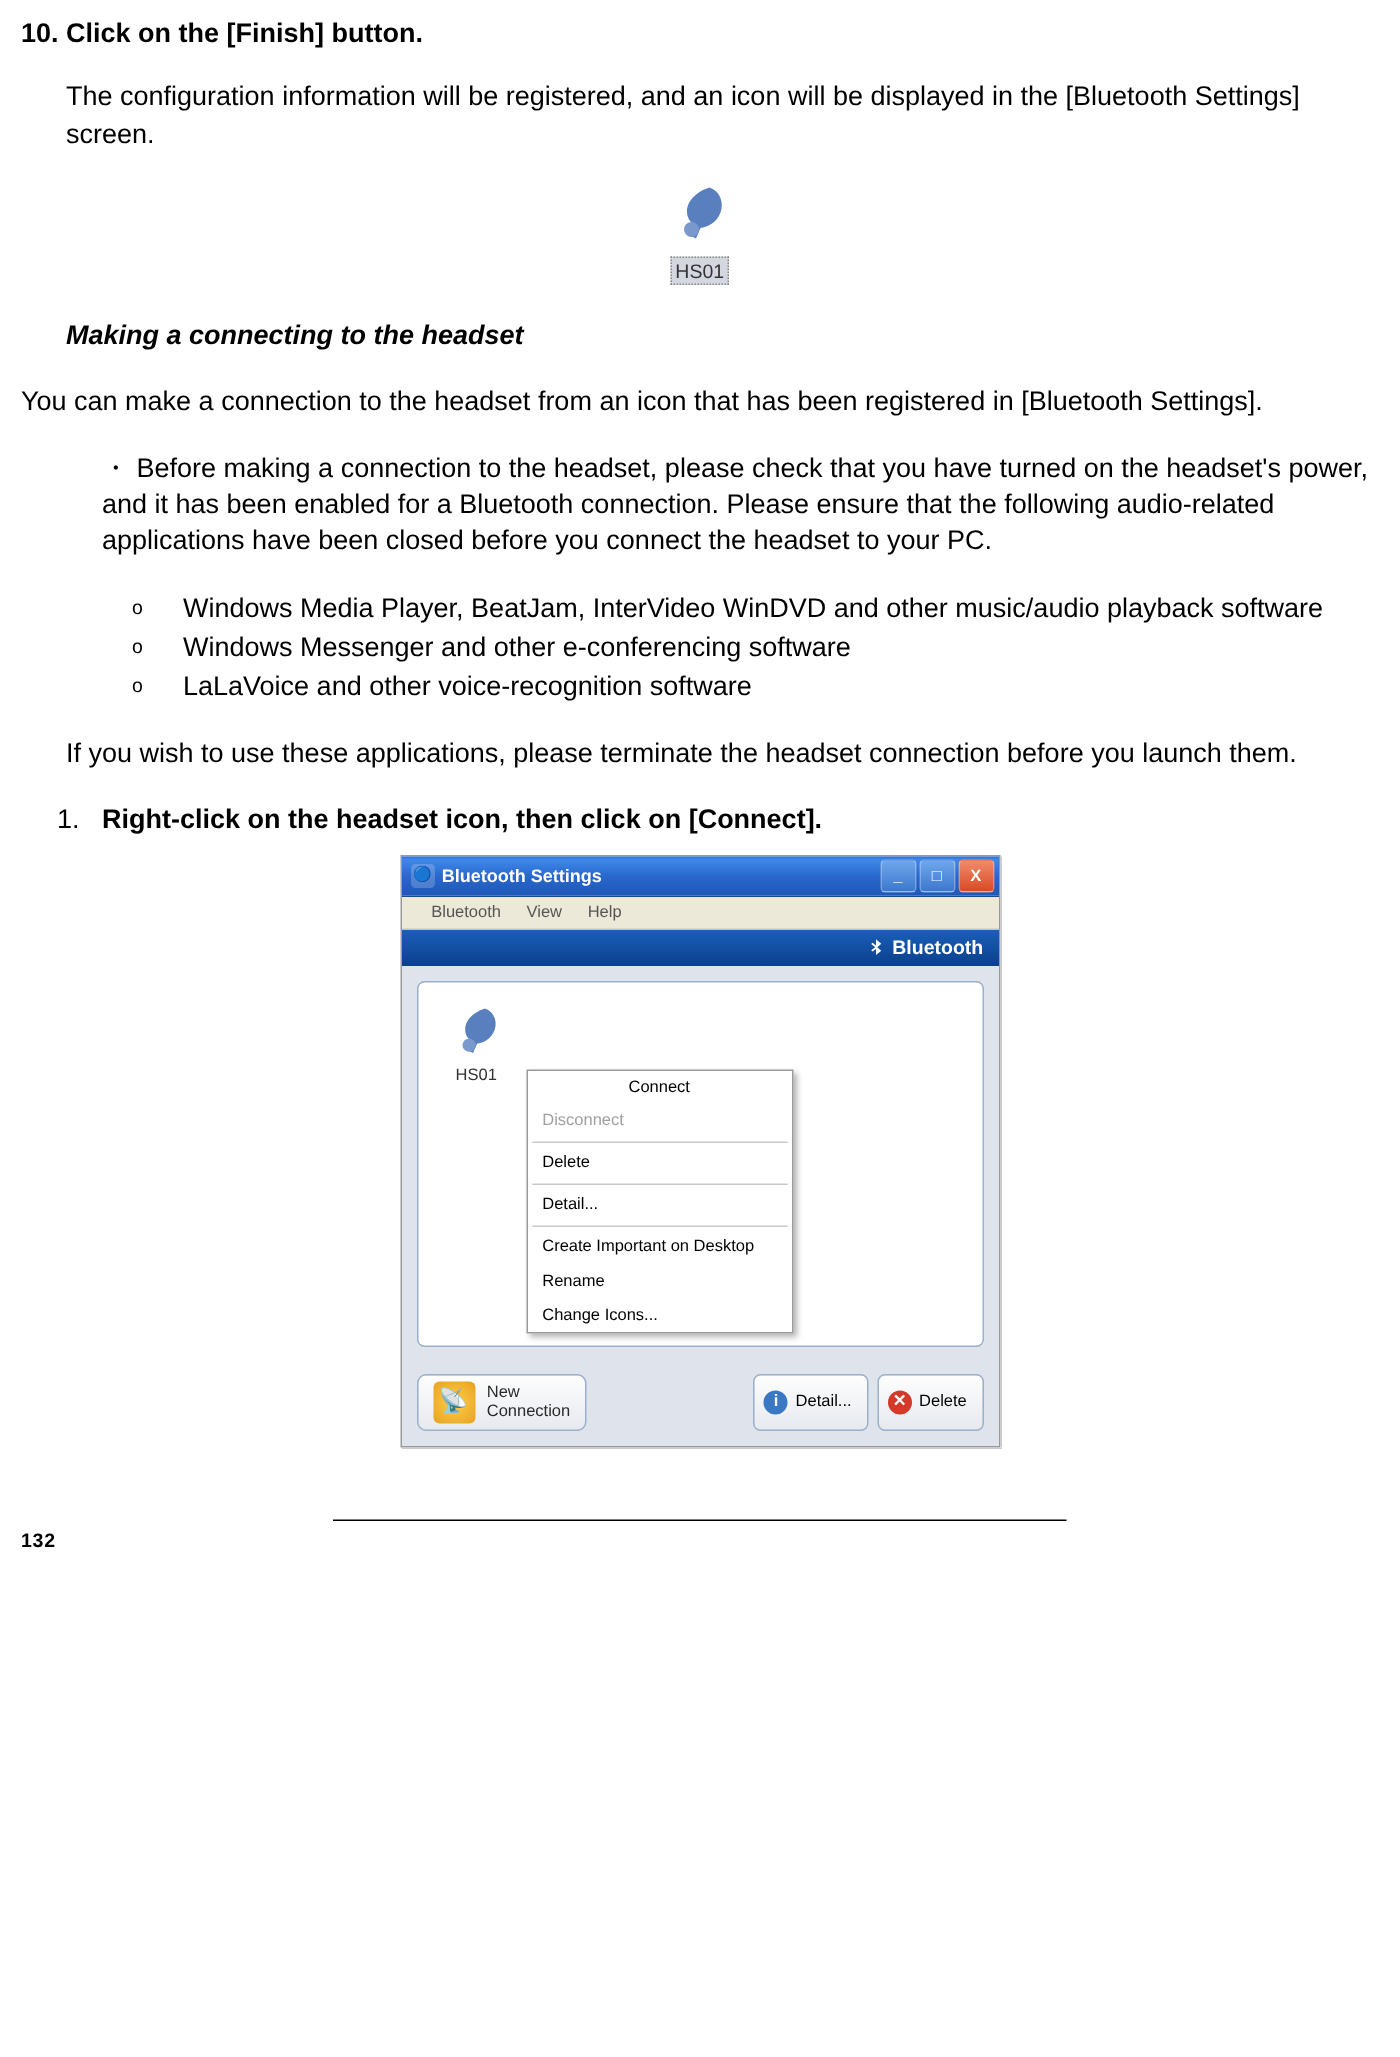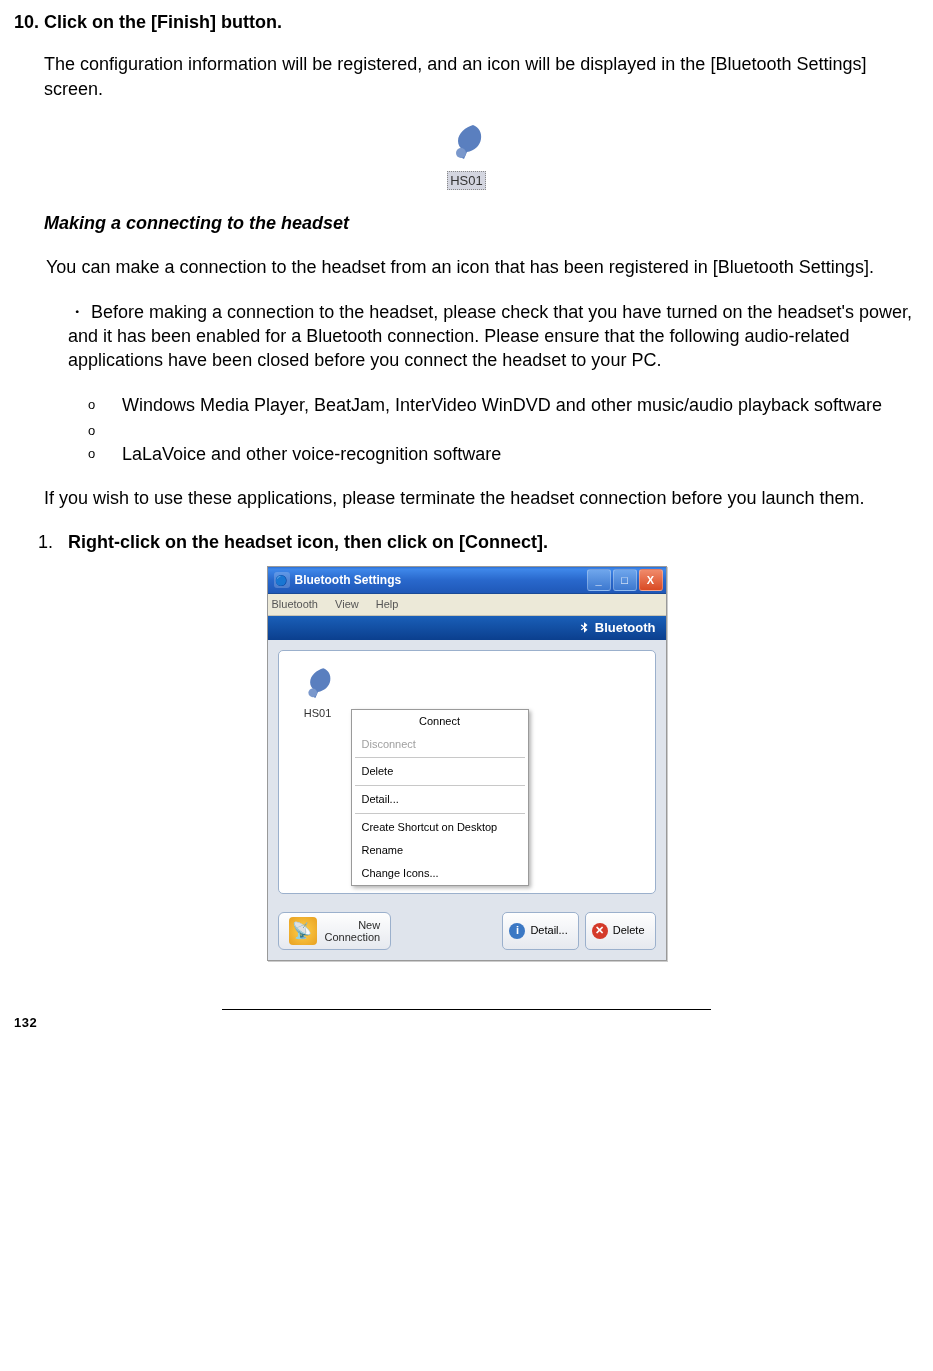--- a/index.html
+++ b/index.html
@@ -36,21 +36,21 @@
     background: linear-gradient(to bottom, #2a6fd6 0%, #3f88ea 8%, #2968cc 50%, #1f58b8 100%);
     display: flex; align-items: center; color: #fff; font-weight: bold;
     padding: 0 3px 0 6px;
     border-bottom: 1px solid #1a4a96;
   }
   .titlebar .ticon { width:16px; height:16px; background:#fff3; border-radius:3px; margin-right:5px; display:flex; align-items:center; justify-content:center; font-size:10px;}
   .titlebar .spacer { flex: 1; }
   .win-btn { width: 22px; height: 20px; margin-left: 2px; border-radius: 3px; display:flex; align-items:center; justify-content:center; font-size:11px; font-weight:bold; border:1px solid #fff4; }
   .win-btn.min, .win-btn.max { background: linear-gradient(#6fa6ec,#3d78cf); color:#fff; }
   .win-btn.close { background: linear-gradient(#f08a6a,#d94a24); color:#fff; }
-  .menubar { background:#ece9d8; padding:3px 4px; color:#555; border-bottom:1px solid #c8c4b4; font-size:11px; }
+  .menubar { background:#ece9d8; padding:3px 20px; color:#555; border-bottom:1px solid #c8c4b4; font-size:11px; }
   .menubar span { margin-right: 14px; }
   .brandbar { background: linear-gradient(to bottom,#1a5fb8,#0b3f8e); color:#fff; text-align:right; padding:3px 10px; font-size:13px; font-weight:bold; display:flex; justify-content:flex-end; align-items:center; gap:4px;}
   .bt-glyph { width:14px; height:14px; }
   .content-area { background:#dfe4ec; padding:10px; }
   .inner-panel { background:#fff; border:1px solid #9bb0cc; border-radius:5px; height:218px; padding:12px; position:relative; }
   .hs01-in { width:54px; text-align:center; }
   .hs01-in .hs01-img { width:42px; height:42px; }
   .hs01-in .lbl { font-size:11px; margin-top:1px; color:#333; }
   .ctx-menu { position:absolute; top:58px; left:72px; width:176px; background:#fff; border:1px solid #9a9a9a; box-shadow:2px 2px 4px rgba(0,0,0,.3); font-size:11px; }
   .ctx-menu .item { padding:4px 10px; border-bottom:0; }
@@ -83,37 +83,38 @@
           <path d="M30 6c6 2 9 8 8 14-1 7-7 12-14 13l-3 7-4-2 3-7c-3-2-5-5-5-9 0-8 8-14 15-16z" fill="#5a7fbf"></path>
           <circle cx="18" cy="34" r="5" fill="#7a98cc"></circle>
         </svg>
     </div>
     <span class="hs01-label">HS01</span>
   </div>
 </div>
 
 <div class="indent-1 italic-bold" style="margin-bottom:20px;">Making a connecting to the headset</div>
 
-<div style="margin-bottom:20px;margin-left:32px;">You can make a connection to the headset from an icon that has been registered in [Bluetooth Settings].</div>
+<div style="margin-bottom:20px;">You can make a connection to the headset from an icon that has been registered in [Bluetooth Settings].</div>
 
 <div class="indent-1">
   <div class="indent-2" style="margin-left:24px;">
     <span>・</span>
     <span>Before making a connection to the headset, please check that you have turned on the headset's power, and it has been enabled for a Bluetooth connection. Please ensure that the following audio-related applications have been closed before you connect the headset to your PC.</span>
   </div>
 
   <div style="height:18px;"></div>
 
   <div class="sub-indent" style="margin-left:44px;">
     <div class="bullet-item">
       <div class="bullet-sym">o</div>
       <div>Windows Media Player, BeatJam, InterVideo WinDVD and other music/audio playback software</div>
     </div>
     <div class="bullet-item">
       <div class="bullet-sym">o</div>
+      <div>Windows Messenger and other e-conferencing software</div>
     </div>
     <div class="bullet-item">
       <div class="bullet-sym">o</div>
       <div>LaLaVoice and other voice-recognition software</div>
     </div>
   </div>
 
   <div style="height:18px;"></div>
   <div>If you wish to use these applications, please terminate the headset connection before you launch them.</div>
 </div>
@@ -157,30 +158,30 @@
         <div class="lbl">HS01</div>
       </div>
       <div class="ctx-menu">
         <div class="item bold">Connect</div>
         <div class="item dis">Disconnect</div>
         <div class="sep"></div>
         <div class="item">Delete</div>
         <div class="sep"></div>
         <div class="item">Detail...</div>
         <div class="sep"></div>
-        <div class="item">Create Shortcut on Desktop</div>
+        <div class="item">Create Important on Desktop</div>
         <div class="item">Rename</div>
         <div class="item">Change Icons...</div>
       </div>
     </div>
   </div>
   <div class="bottom-bar">
     <div class="big-btn new-conn">
       <div class="bicon">📡</div>
-      <div style="white-space:pre-line; line-height:1.1;text-align:right;">New
+      <div style="white-space:pre-line; line-height:1.1;">New
 Connection</div>
     </div>
     <div class="sp"></div>
     <div class="small-btn">
       <div class="sicon detail-ic">i</div>
       <span>Detail...</span>
     </div>
     <div class="small-btn">
       <div class="sicon delete-ic">✕</div>
       <span>Delete</span>

